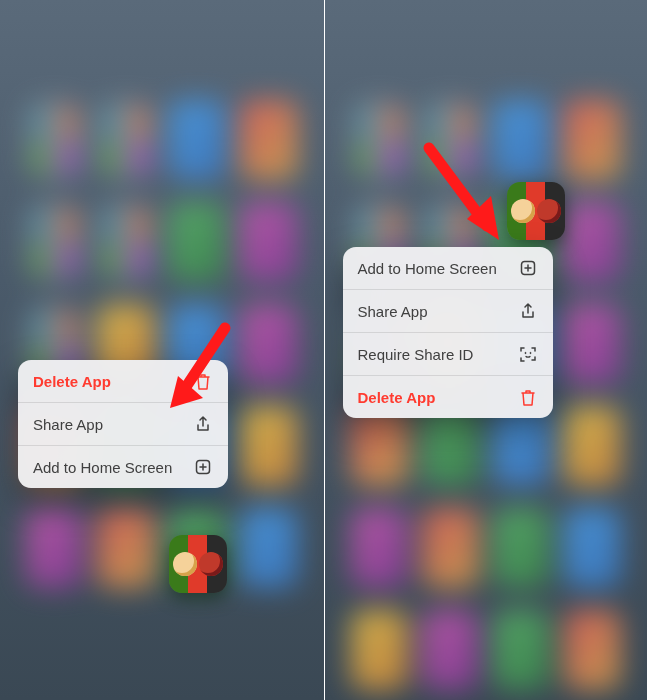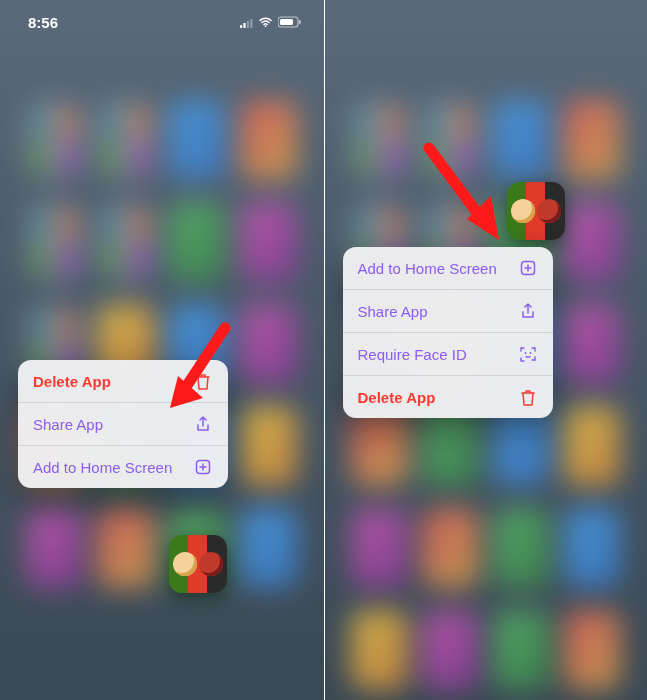--- a/index.html
+++ b/index.html
@@ -87,21 +87,21 @@
     backdrop-filter: blur(20px);
     border-radius: 13px;
     box-shadow: 0 12px 34px rgba(0,0,0,.35);
     z-index: 7;
     overflow: hidden;
   }
   .menu-item {
     display: flex; align-items:center; justify-content:space-between;
     padding: 11px 15px;
     font-size: 15px;
-    color: #8b5cf6;
+    color: #404040;
     border-bottom: 1px solid rgba(0,0,0,.10);
     cursor: pointer;
   }
   .menu-item:last-child { border-bottom: none; }
   .menu-item.destructive { color: #ff3b30; font-weight: bold; }
   .menu-item .ic { width: 20px; height:20px; display:flex;align-items:center;justify-content:center; flex:0 0 20px; }
   .menu-item .ic svg { stroke: currentColor; }
   .menu-item.destructive .ic svg { stroke:#ff3b30; }
 
   
@@ -193,40 +193,20 @@
     <div class="tile c1"></div>
       <div class="tile c3"></div>
       <div class="tile c2"></div>
       <div class="tile c5"></div>
     <div class="tile c4"></div>
       <div class="tile c1"></div>
       <div class="tile c3"></div>
       <div class="tile c2"></div>
   </div>
 
-  <div class="status">
-    <span>8:56</span>
-    <span class="right">
-      <span class="sig">
-          <svg width="13" height="11">
-            <use href="#i-sig"></use>
-          </svg>
-        </span>
-      <span class="wifi">
-          <svg width="13" height="12">
-            <use href="#i-wifi"></use>
-          </svg>
-        </span>
-      <span class="batt">
-          <svg width="24" height="12">
-            <use href="#i-batt"></use>
-          </svg>
-        </span>
-    </span>
-  </div>
 
   <div class="menu" id="menu-left" style="left:18px; top:360px;">
       <div class="menu-item destructive">
         <span>Delete App</span>
         <span class="ic">
           <svg width="20" height="20" viewBox="0 0 20 20">
             <use href="#i-trash"></use>
           </svg>
         </span>
       </div>
@@ -323,21 +303,21 @@
       </div>
       <div class="menu-item">
         <span>Share App</span>
         <span class="ic">
           <svg width="20" height="20" viewBox="0 0 20 20">
             <use href="#i-share"></use>
           </svg>
         </span>
       </div>
       <div class="menu-item">
-        <span>Require Face ID</span>
+        <span>Require Share ID</span>
         <span class="ic">
           <svg width="20" height="20" viewBox="0 0 20 20">
             <use href="#i-faceid"></use>
           </svg>
         </span>
       </div>
       <div class="menu-item destructive">
         <span>Delete App</span>
         <span class="ic">
           <svg width="20" height="20" viewBox="0 0 20 20">

